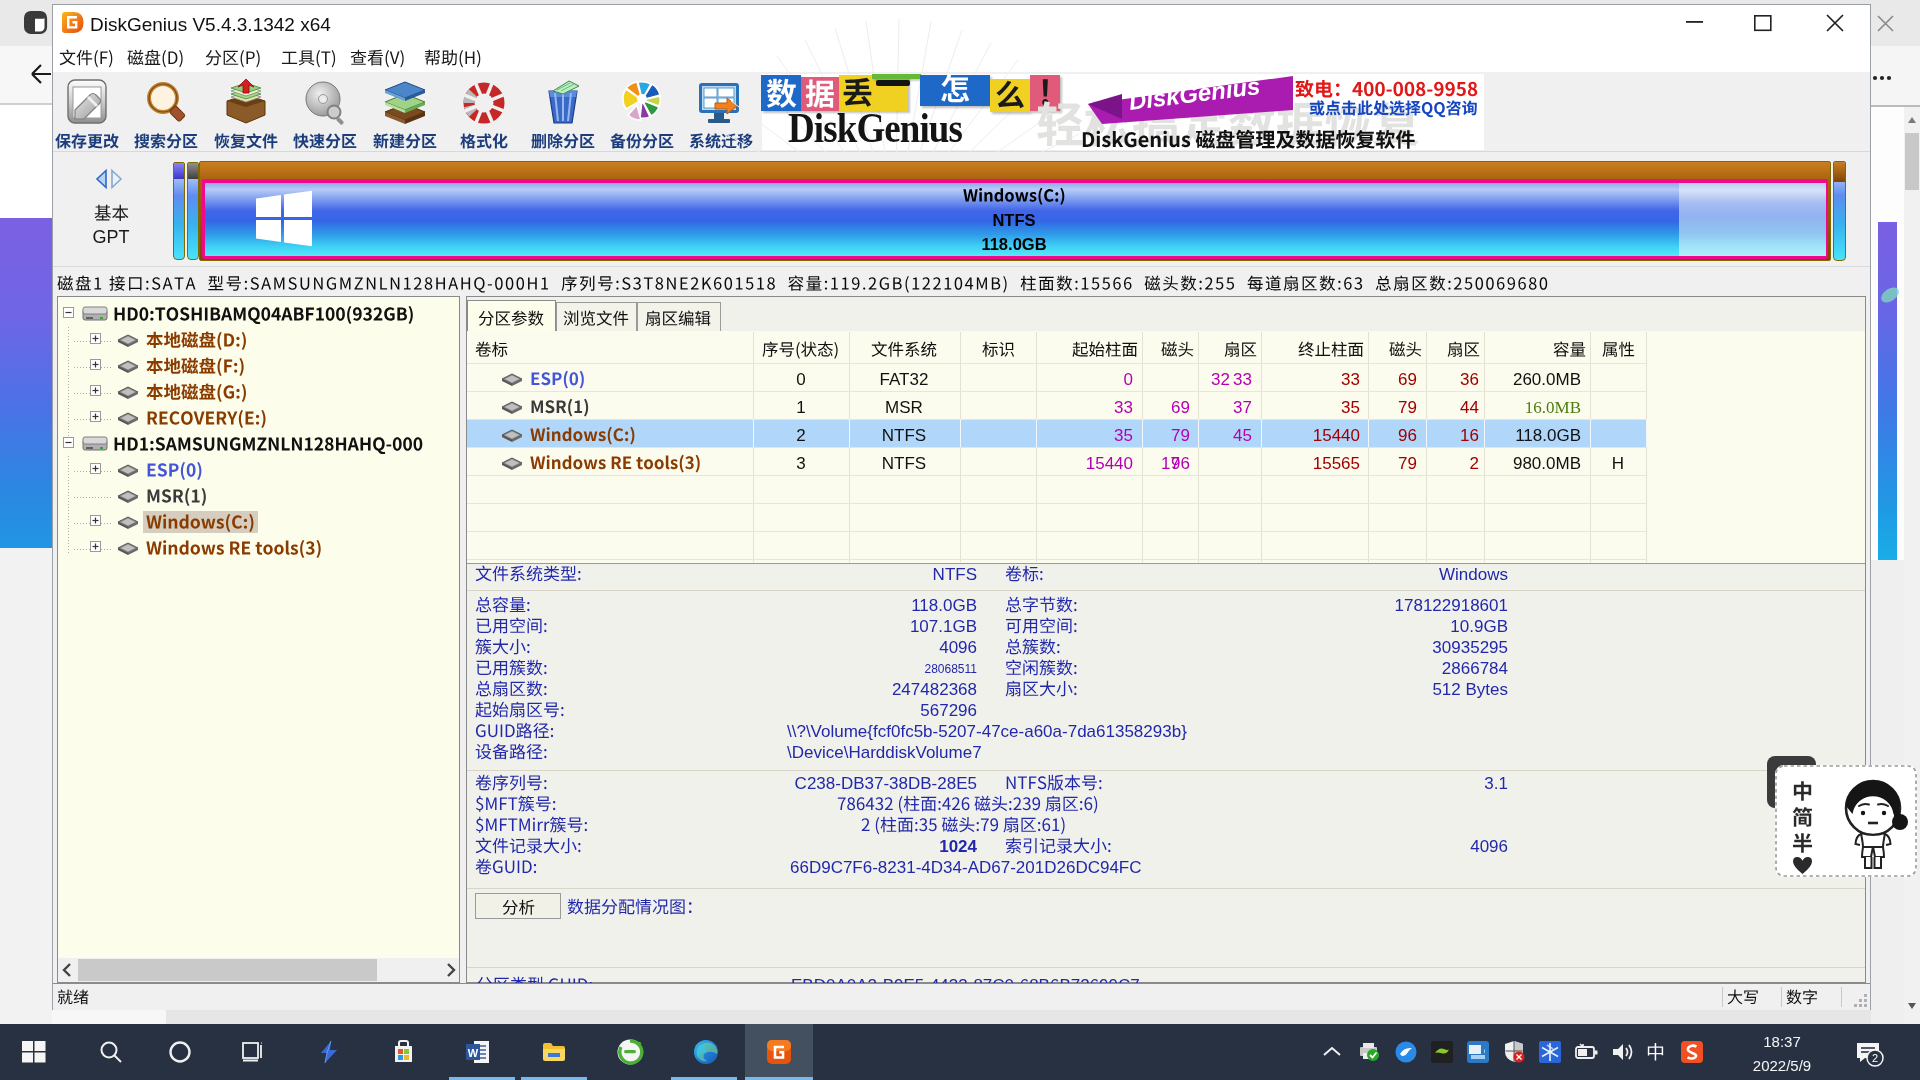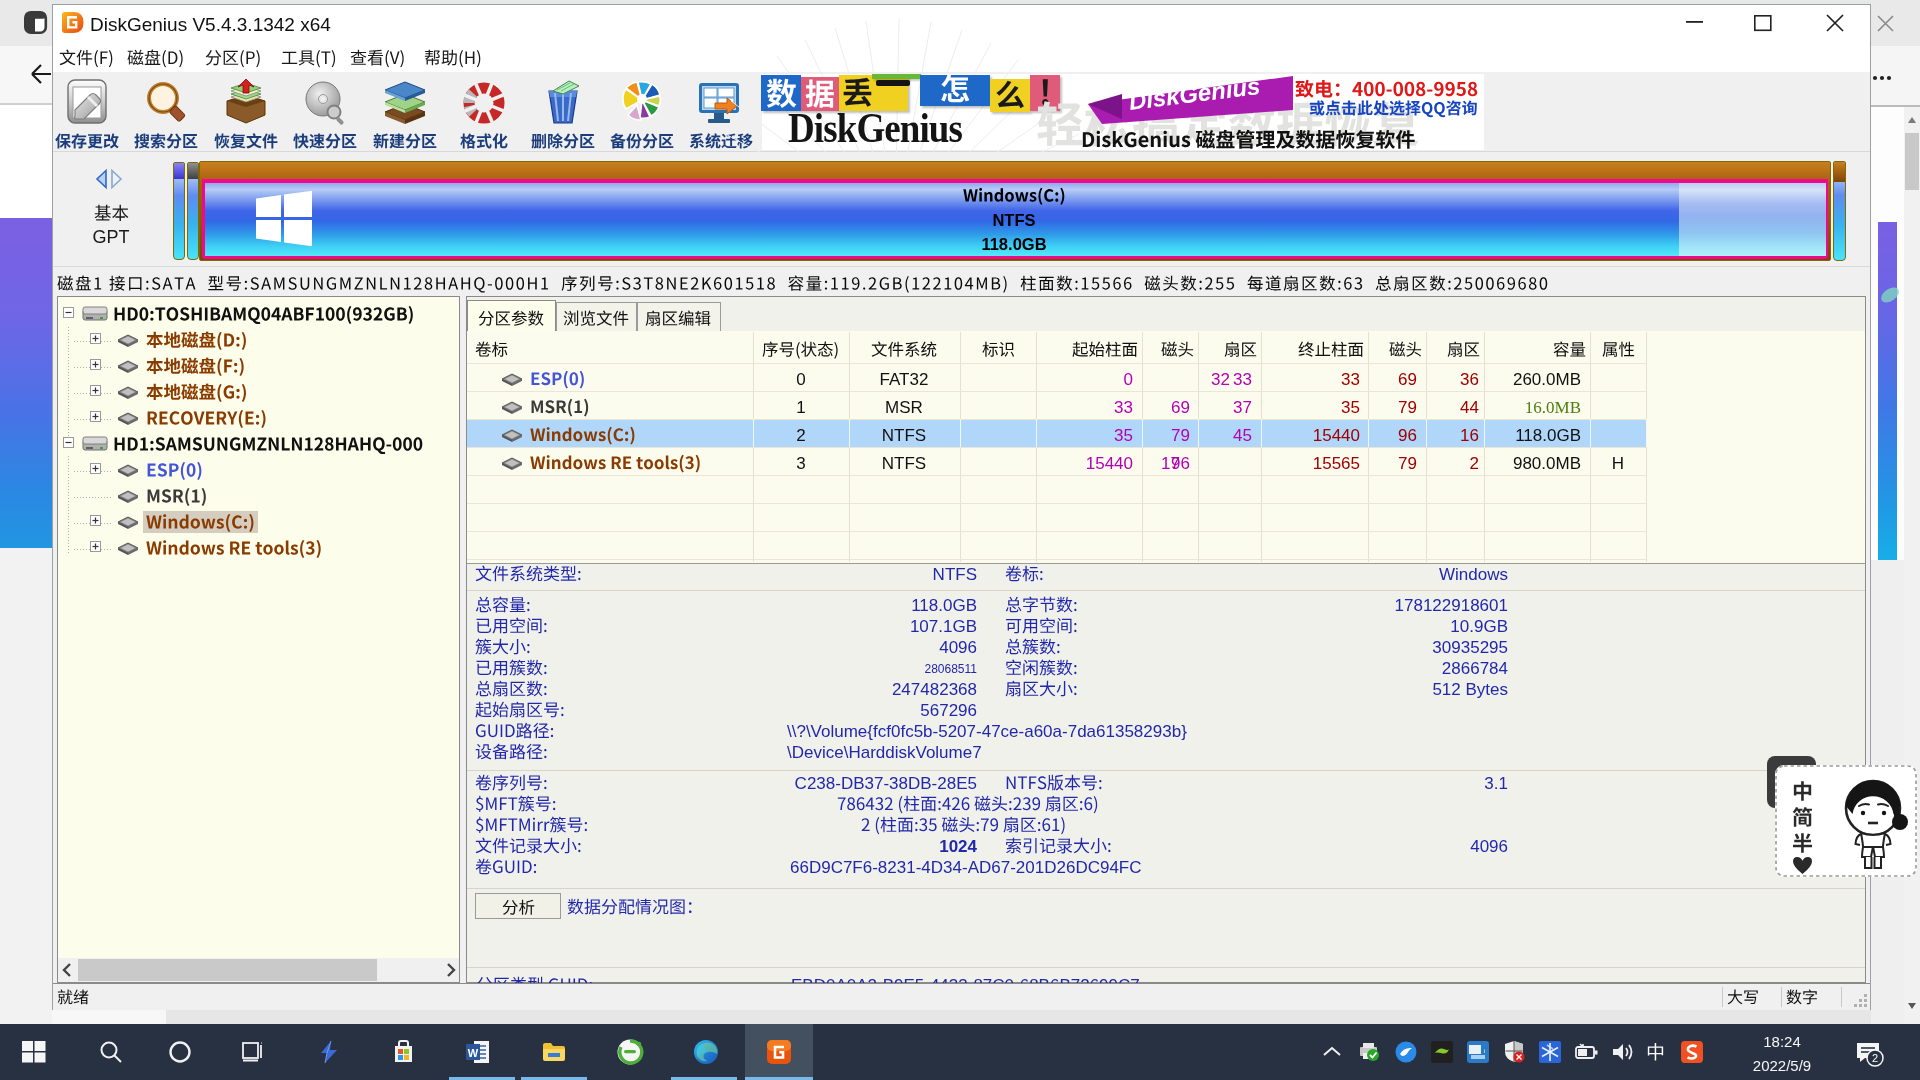--- a/index.html
+++ b/index.html
@@ -1875,21 +1875,21 @@
   </svg>
 <svg class="tr" style="left:1645.5px;top:1040.0px;" width="19" height="25">
     <g fill="#ffffff" transform="translate(0,19.0) scale(0.019000,-0.019000)">
       <use href="#r4E2D" x="0"></use>
     </g>
   </svg>
 <svg style="position:absolute;left:1681px;top:1041px;overflow:visible;" width="22" height="22" viewBox="0 0 22 22">
     <rect x="0" y="0" width="22" height="22" rx="4" fill="#f05022"></rect>
     <path d="M15.5 5.5 Q11 3.5 8 6 Q5.5 8.5 8.5 10.5 Q11 12 13.5 13 Q16.5 14.5 14 16.5 Q11 18.5 6.5 16.5" stroke="#fff" stroke-width="2.6" fill="none"></path>
   </svg>
-<div style="position:absolute;left:1782px;top:1033px;font-family:'Liberation Sans',sans-serif;font-size:15px;font-weight:400;color:#f5f5f5;white-space:pre;line-height:17px;transform:translateX(-50%);">18:24</div>
+<div style="position:absolute;left:1782px;top:1033px;font-family:'Liberation Sans',sans-serif;font-size:15px;font-weight:400;color:#f5f5f5;white-space:pre;line-height:17px;transform:translateX(-50%);">18:37</div>
 <div style="position:absolute;left:1782px;top:1057px;font-family:'Liberation Sans',sans-serif;font-size:15px;font-weight:400;color:#f5f5f5;white-space:pre;line-height:17px;transform:translateX(-50%);">2022/5/9</div>
 <svg style="position:absolute;left:1855px;top:1041px;overflow:visible;" width="26" height="24" viewBox="0 0 26 24">
     <path d="M2 2 H24 V17 H10 L5 21 V17 H2 Z" fill="#f5f5f5"></path>
     <g stroke="#283142" stroke-width="1.6">
       <line x1="6" y1="7" x2="20" y2="7"></line>
       <line x1="6" y1="11" x2="16" y2="11"></line>
     </g>
     <circle cx="20" cy="17" r="8" fill="#283142" stroke="#f5f5f5" stroke-width="1.5"></circle>
     <text x="20" y="21" font-size="11" fill="#fff" text-anchor="middle" font-family="Liberation Sans">2</text>
   </svg>

